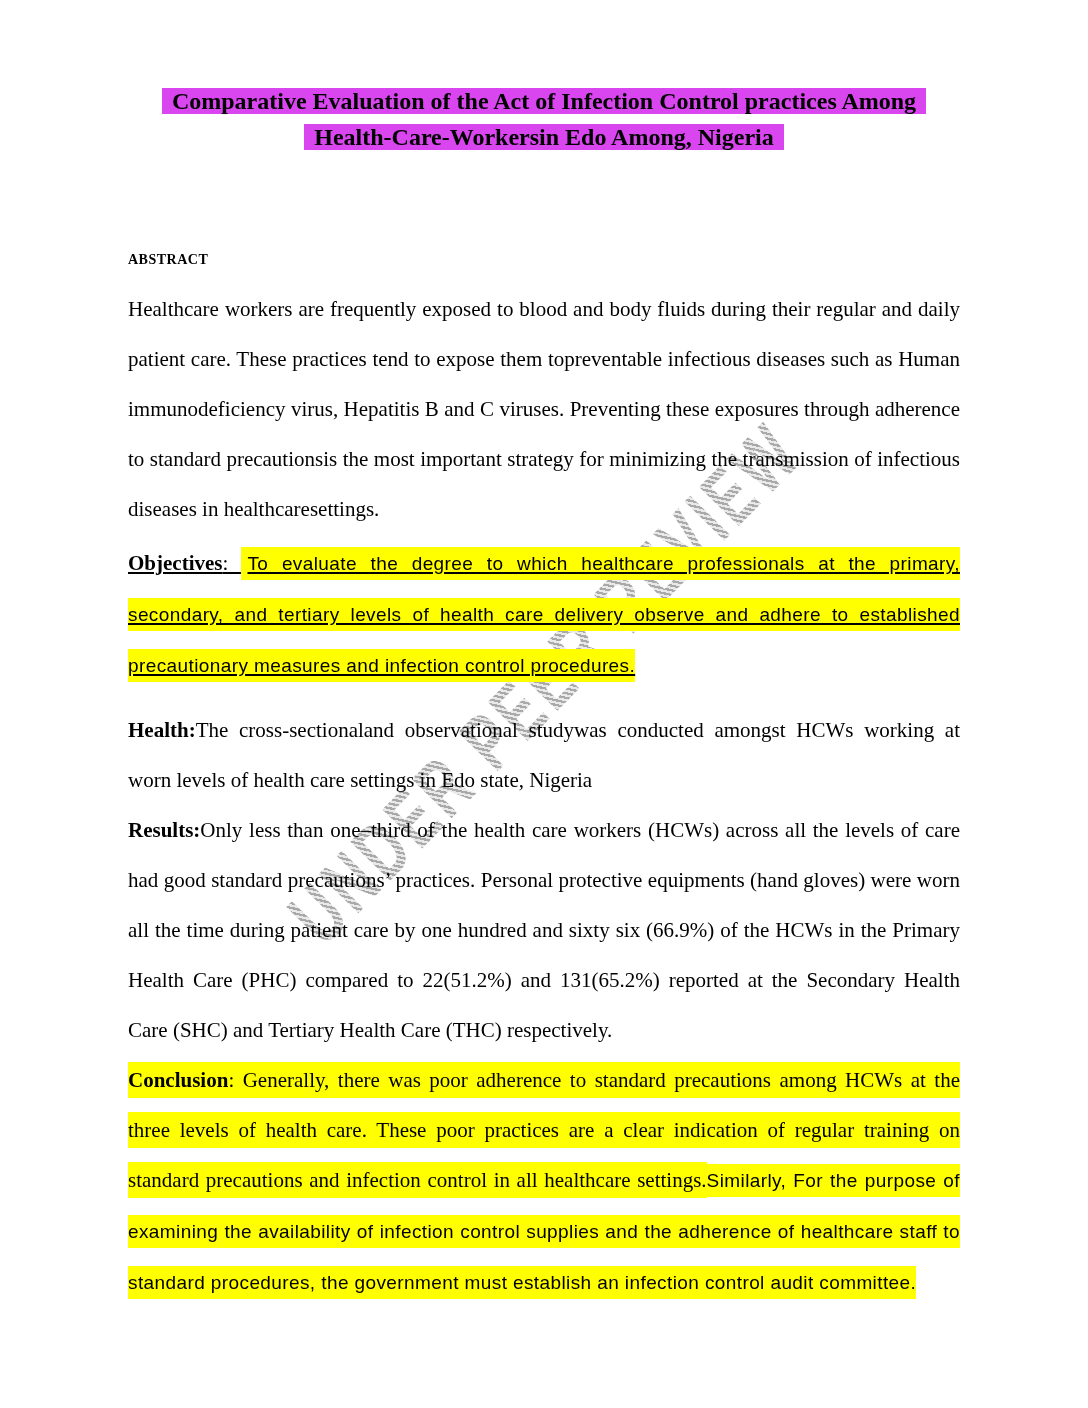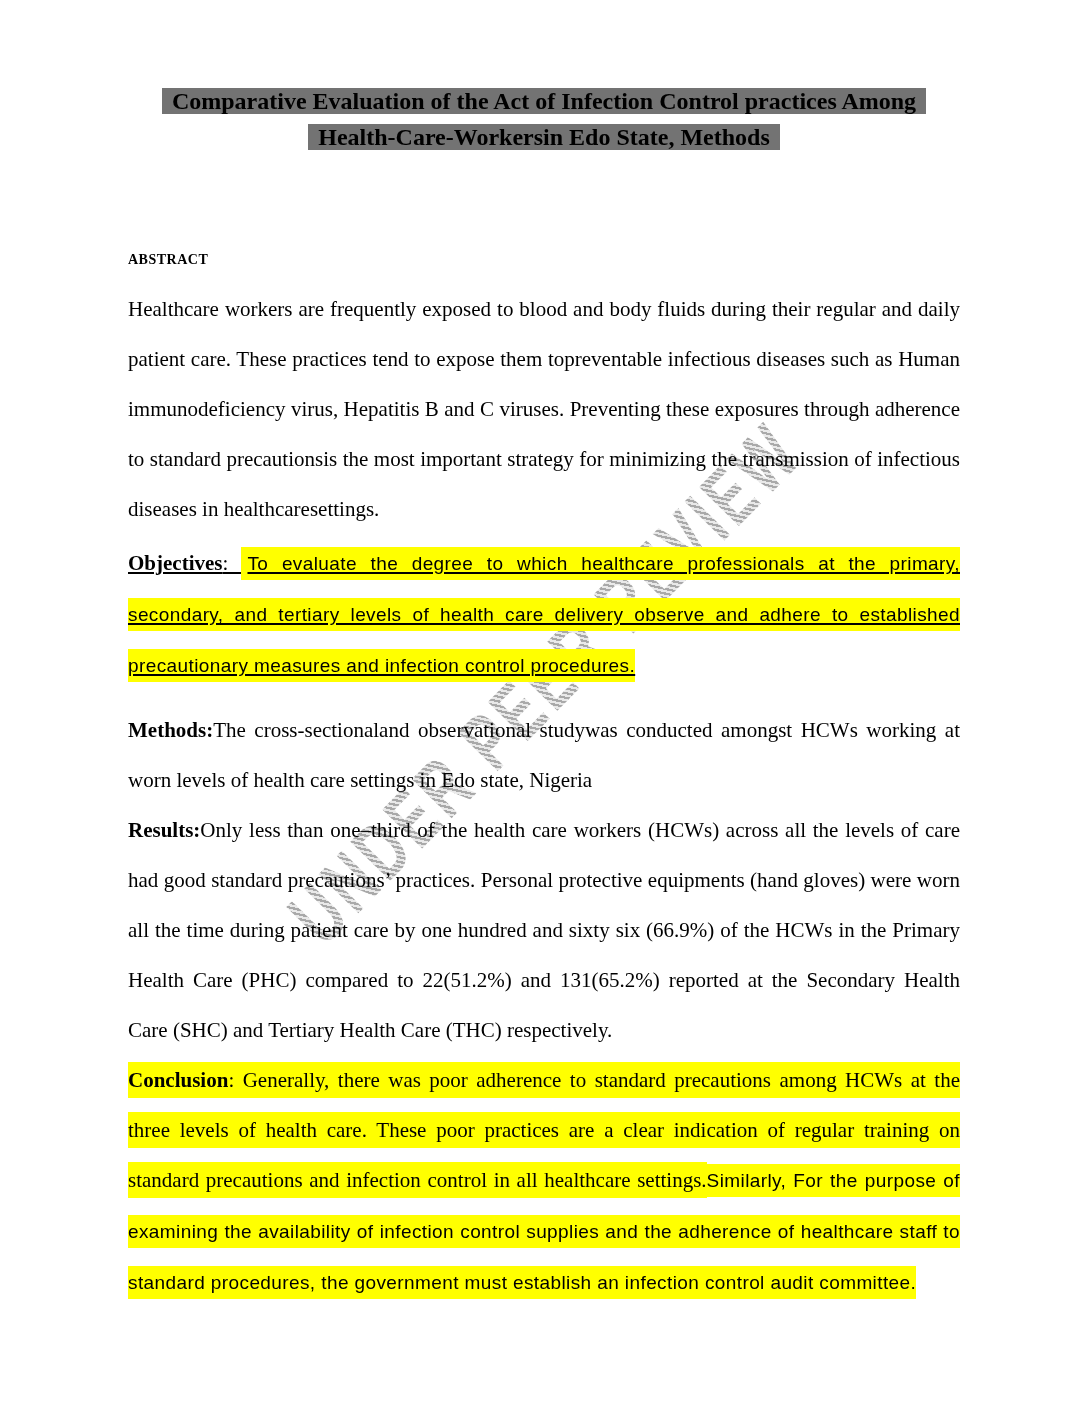--- a/index.html
+++ b/index.html
@@ -44,21 +44,21 @@
   }
 
   .title {
     margin: 84px 0 0 0;
     text-align: center;
     font-size: 24px;
     font-weight: bold;
     line-height: 34px;
   }
   .title .hl-title {
-    background: #737373;
+    background: #d946ef;
     padding: 0 10px;
   }
   .title-line { margin-bottom: 2px; }
 
   .abstract-heading {
     margin: 98px 0 0 0;
     font-size: 14px;
     font-weight: bold;
     letter-spacing: 0.5px;
   }
@@ -89,28 +89,28 @@
 </style>
 </head>
 <body>
 
 <div class="watermark">UNDER PEER REVIEW</div>
 
 <div class="content">
 
   <h1 class="title">
       <div class="title-line"><span class="hl-title">Comparative Evaluation of the Act of Infection Control practices Among</span></div>
-      <div class="title-line"><span class="hl-title">Health-Care-Workersin Edo State, Methods</span></div>
+      <div class="title-line"><span class="hl-title">Health-Care-Workersin Edo Among, Nigeria</span></div>
     </h1>
 
   <h2 class="abstract-heading">ABSTRACT</h2>
 
   <p class="para first"><span>Healthcare workers are frequently exposed to blood and body fluids during their regular and daily patient care. These practices tend to expose them topreventable infectious diseases such as Human immunodeficiency virus, Hepatitis B and C viruses. Preventing these exposures through adherence to standard precautionsis the most important strategy for minimizing the transmission of infectious diseases in healthcaresettings.</span></p>
 
   <p class="para obj"><span class="b">Objectives</span><span>: </span><span class="hl hl-lead sans">To evaluate the degree to which healthcare professionals at the primary, secondary, and tertiary levels of health care delivery observe and adhere to established precautionary measures and infection control procedures.</span></p>
 
-  <p class="para methods"><span class="b">Methods:</span><span>The cross-sectionaland observational studywas conducted amongst HCWs working at worn levels of health care settings  in Edo state, Nigeria</span></p>
+  <p class="para methods"><span class="b">Health:</span><span>The cross-sectionaland observational studywas conducted amongst HCWs working at worn levels of health care settings  in Edo state, Nigeria</span></p>
 
   <p class="para"><span class="b">Results:</span><span>Only less than one–third of the health care workers (HCWs)  across all the levels of care had good standard precautions’ practices. Personal protective equipments (hand gloves) were worn all the time during patient care by one hundred and sixty six (66.9%) of the HCWs in the Primary Health Care (PHC) compared to 22(51.2%) and 131(65.2%) reported at the Secondary Health Care (SHC) and Tertiary Health Care (THC)  respectively.</span></p>
 
   <p class="para"><span class="hl b">Conclusion</span><span class="hl">: </span><span class="hl">Generally, there was poor adherence to standard precautions among HCWs at the three levels of health care. These poor practices are a clear indication of regular training on standard precautions and infection control in all healthcare settings.</span><span class="hl sans">Similarly, For the purpose of examining the availability of infection control supplies and the adherence of healthcare staff to standard procedures, the government must establish an infection control audit committee.</span></p>
 
 </div>
 
 </body></html>

